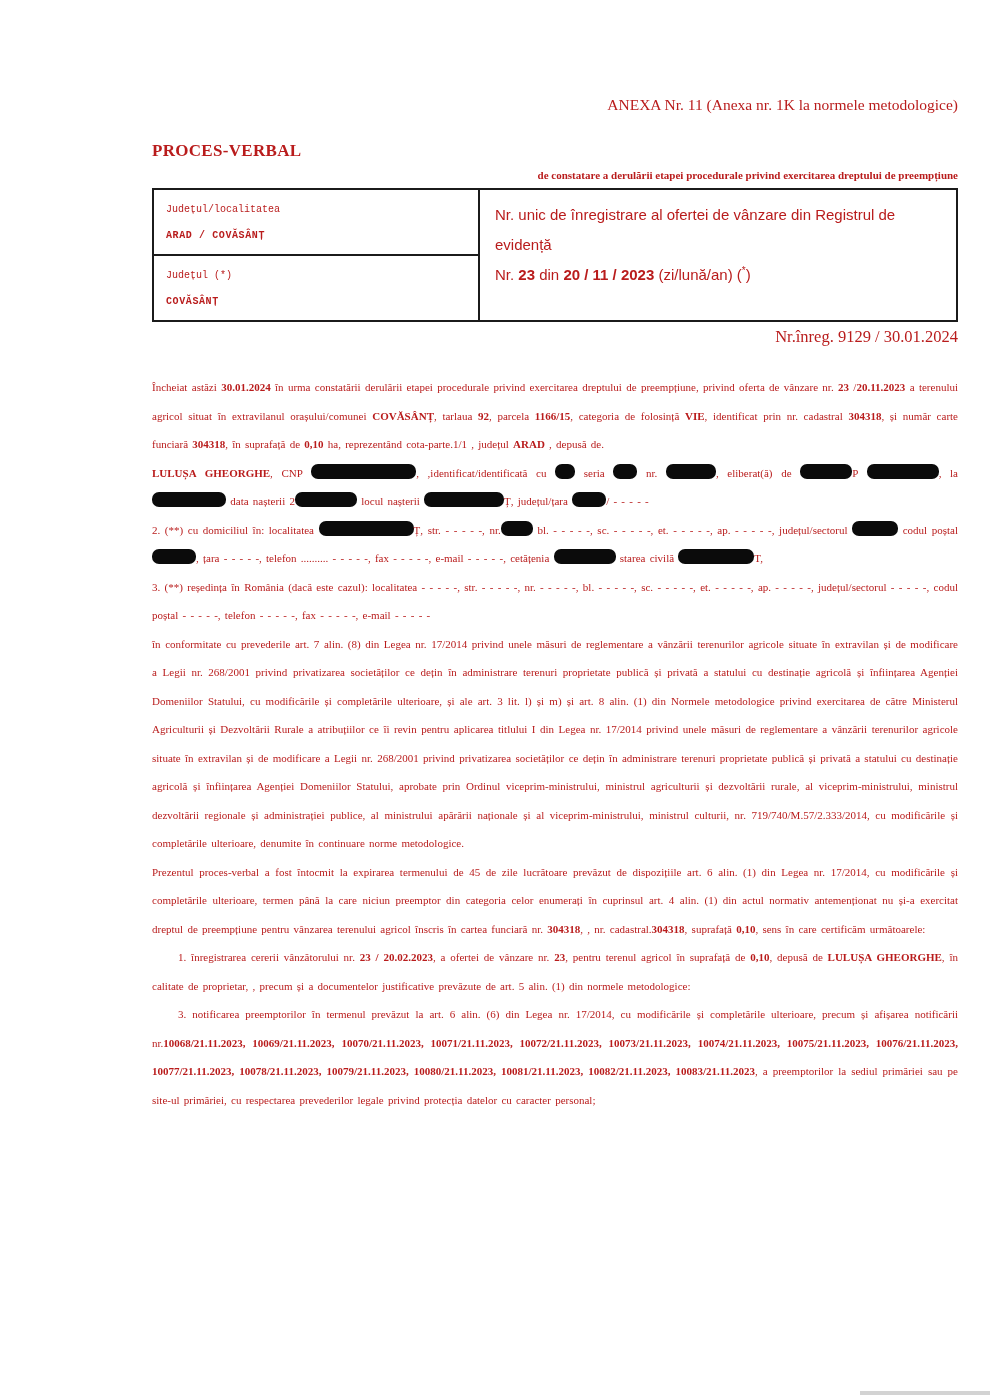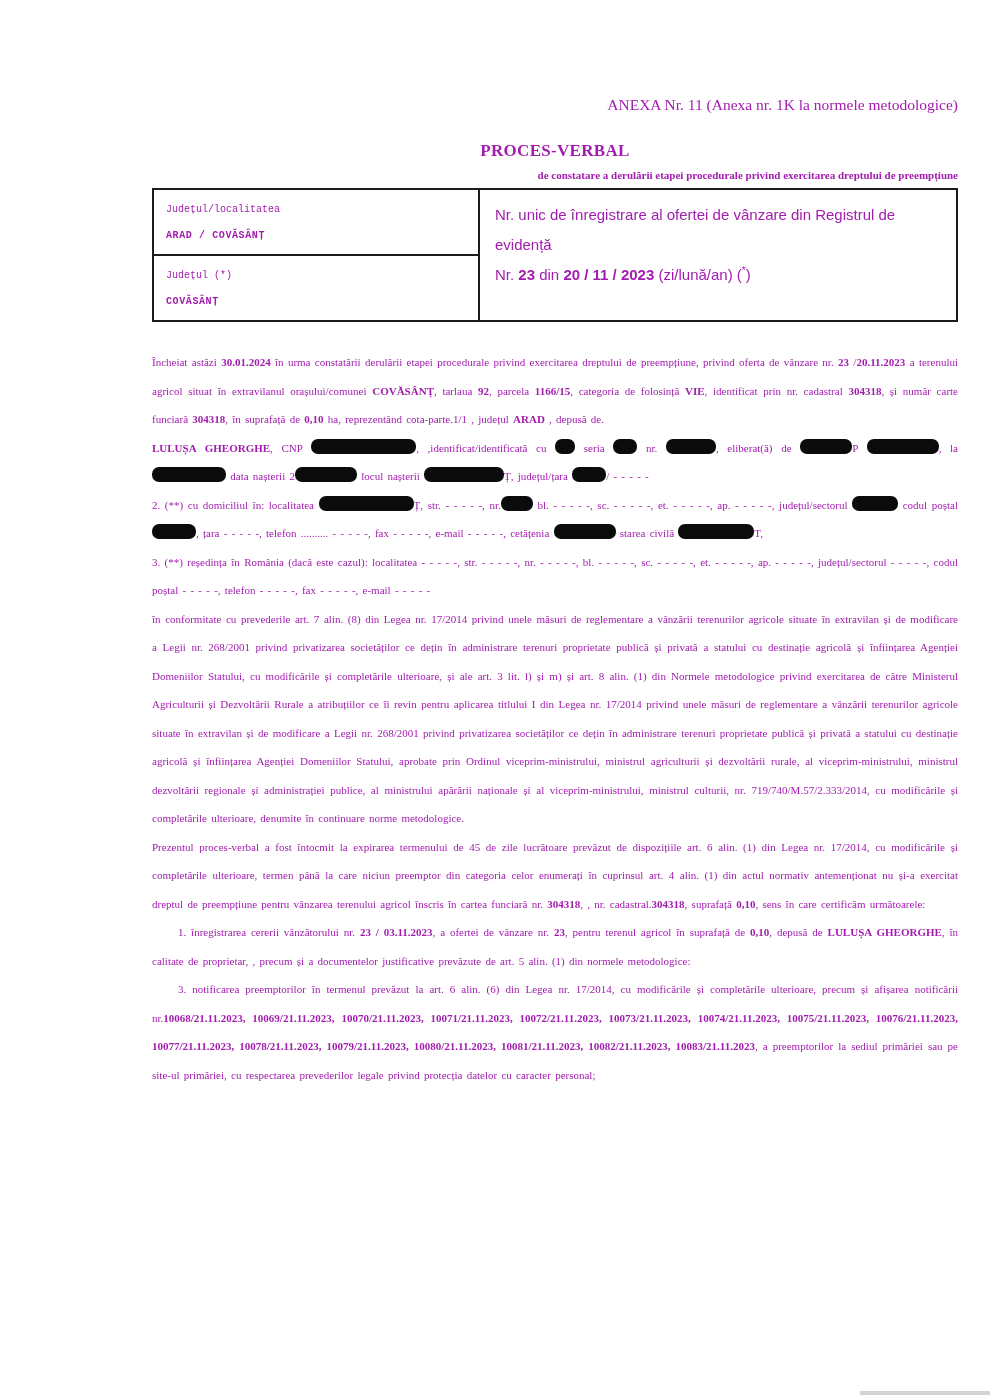--- a/index.html
+++ b/index.html
@@ -1,36 +1,35 @@
 <!DOCTYPE html>
 <html><head>
 <meta charset="utf-8">
 <style>
   html, body { margin: 0; padding: 0; background: #ffffff; }
   .page {
     position: relative;
     width: 990px;
     height: 1400px;
     background: #ffffff;
-    color: #a21caf;
+    color: #b91c1c;
     font-family: "Liberation Serif", serif;
     overflow: hidden;
   }
   .content {
     margin-left: 152px;
     width: 806px;
   }
   .anexa {
     padding-top: 96px;
     text-align: right;
     font-size: 15.5px;
     line-height: 18px;
   }
   .title {
-    text-align: center;
     font-weight: bold;
     font-size: 17px;
     margin-top: 27px;
     letter-spacing: 0.3px;
   }
   .subtitle {
     text-align: right;
     font-weight: bold;
     font-size: 11px;
     margin-top: 8px;
@@ -118,27 +117,28 @@
           <div class="t-label">Județul (*)</div>
           <div class="t-value">COVĂSÂNȚ</div>
         </div>
       </div>
       <div class="t-right t-cell">
         <div>Nr. unic de înregistrare al ofertei de vânzare din Registrul de evidență</div>
         <div>Nr. <b>23</b> din <b>20 / 11 / 2023</b> (zi/lună/an) (<sup>*</sup>)</div>
       </div>
     </div>
 
+    <div class="reg-no">Nr.înreg. 9129 / 30.01.2024</div>
 
     <div class="doc-body">
         <p class="para">Încheiat astăzi <b>30.01.2024</b> în urma constatării derulării etapei procedurale privind exercitarea dreptului de preempțiune, privind oferta de vânzare nr. <b>23</b> /<b>20.11.2023</b> a terenului agricol situat în extravilanul orașului/comunei <b>COVĂSÂNȚ</b>, tarlaua <b>92</b>, parcela <b>1166/15</b>, categoria de folosință <b>VIE</b>, identificat prin nr. cadastral <b>304318</b>, și număr carte funciară <b>304318</b>, în suprafață de <b>0,10</b> ha, reprezentând cota-parte.1/1 , județul <b>ARAD</b> , depusă de.</p>
         <p class="para"><b>LULUȘA GHEORGHE</b>, CNP <span class="redact" style="width: 105px;"></span>, ,identificat/identificată cu <span class="redact" style="width: 20px;"></span> seria <span class="redact" style="width: 24px;"></span> nr. <span class="redact" style="width: 50px;"></span>, eliberat(ă) de <span class="redact" style="width: 52px;"></span>P <span class="redact" style="width: 72px;"></span>, la <span class="redact" style="width: 74px;"></span> data nașterii 2<span class="redact" style="width: 62px;"></span> locul nașterii <span class="redact" style="width: 80px;"></span>Ț, județul/țara <span class="redact" style="width: 34px;"></span>/ - - - - -</p>
         <p class="para">2. (**) cu domiciliul în: localitatea <span class="redact" style="width: 95px;"></span>Ț, str. - - - - -, nr.<span class="redact" style="width: 32px;"></span> bl. - - - - -, sc. - - - - -, et. - - - - -, ap. - - - - -, județul/sectorul <span class="redact" style="width: 46px;"></span> codul poștal <span class="redact" style="width: 44px;"></span>, țara - - - - -, telefon .......... - - - - -, fax - - - - -, e-mail - - - - -, cetățenia <span class="redact" style="width: 62px;"></span> starea civilă <span class="redact" style="width: 76px;"></span>T,</p>
         <p class="para">3. (**) reședința în România (dacă este cazul): localitatea - - - - -, str. - - - - -, nr. - - - - -, bl. - - - - -, sc. - - - - -, et. - - - - -, ap. - - - - -, județul/sectorul - - - - -, codul poștal - - - - -, telefon - - - - -, fax - - - - -, e-mail - - - - -</p>
         <p class="para">în conformitate cu prevederile art. 7 alin. (8) din Legea nr. 17/2014 privind unele măsuri de reglementare a vânzării terenurilor agricole situate în extravilan și de modificare a Legii nr. 268/2001 privind privatizarea societăților ce dețin în administrare terenuri proprietate publică și privată a statului cu destinație agricolă și înființarea Agenției Domeniilor Statului, cu modificările și completările ulterioare, și ale art. 3 lit. l) și m) și art. 8 alin. (1) din Normele metodologice privind exercitarea de către Ministerul Agriculturii și Dezvoltării Rurale a atribuțiilor ce îi revin pentru aplicarea titlului I din Legea nr. 17/2014 privind unele măsuri de reglementare a vânzării terenurilor agricole situate în extravilan și de modificare a Legii nr. 268/2001 privind privatizarea societăților ce dețin în administrare terenuri proprietate publică și privată a statului cu destinație agricolă și înființarea Agenției Domeniilor Statului, aprobate prin Ordinul viceprim-ministrului, ministrul agriculturii și dezvoltării rurale, al viceprim-ministrului, ministrul dezvoltării regionale și administrației publice, al ministrului apărării naționale și al viceprim-ministrului, ministrul culturii, nr. 719/740/M.57/2.333/2014, cu modificările și completările ulterioare, denumite în continuare norme metodologice.</p>
         <p class="para">Prezentul proces-verbal a fost întocmit la expirarea termenului de 45 de zile lucrătoare prevăzut de dispozițiile art. 6 alin. (1) din Legea nr. 17/2014, cu modificările și completările ulterioare, termen până la care niciun preemptor din categoria celor enumerați în cuprinsul art. 4 alin. (1) din actul normativ antemenționat nu și-a exercitat dreptul de preempțiune pentru vânzarea terenului agricol înscris în cartea funciară nr. <b>304318</b>, , nr. cadastral.<b>304318</b>, suprafață <b>0,10</b>, sens în care certificăm următoarele:</p>
-        <p class="para indent">1. înregistrarea cererii vânzătorului nr. <b>23 / 03.11.2023</b>, a ofertei de vânzare nr. <b>23</b>, pentru terenul agricol în suprafață de <b>0,10</b>, depusă de <b>LULUȘA GHEORGHE</b>, în calitate de proprietar, , precum și a documentelor justificative prevăzute de art. 5 alin. (1) din normele metodologice:</p>
+        <p class="para indent">1. înregistrarea cererii vânzătorului nr. <b>23 / 20.02.2023</b>, a ofertei de vânzare nr. <b>23</b>, pentru terenul agricol în suprafață de <b>0,10</b>, depusă de <b>LULUȘA GHEORGHE</b>, în calitate de proprietar, , precum și a documentelor justificative prevăzute de art. 5 alin. (1) din normele metodologice:</p>
         <p class="para indent">3. notificarea preemptorilor în termenul prevăzut la art. 6 alin. (6) din Legea nr. 17/2014, cu modificările și completările ulterioare, precum și afișarea notificării nr.<b>10068/21.11.2023, 10069/21.11.2023, 10070/21.11.2023, 10071/21.11.2023, 10072/21.11.2023, 10073/21.11.2023, 10074/21.11.2023, 10075/21.11.2023, 10076/21.11.2023, 10077/21.11.2023, 10078/21.11.2023, 10079/21.11.2023, 10080/21.11.2023, 10081/21.11.2023, 10082/21.11.2023, 10083/21.11.2023</b>, a preemptorilor la sediul primăriei sau pe site-ul primăriei, cu respectarea prevederilor legale privind protecția datelor cu caracter personal;</p>
       </div>
 
   </div>
   <div class="scan-artifact"></div>
 </div>
 
 </body></html>

